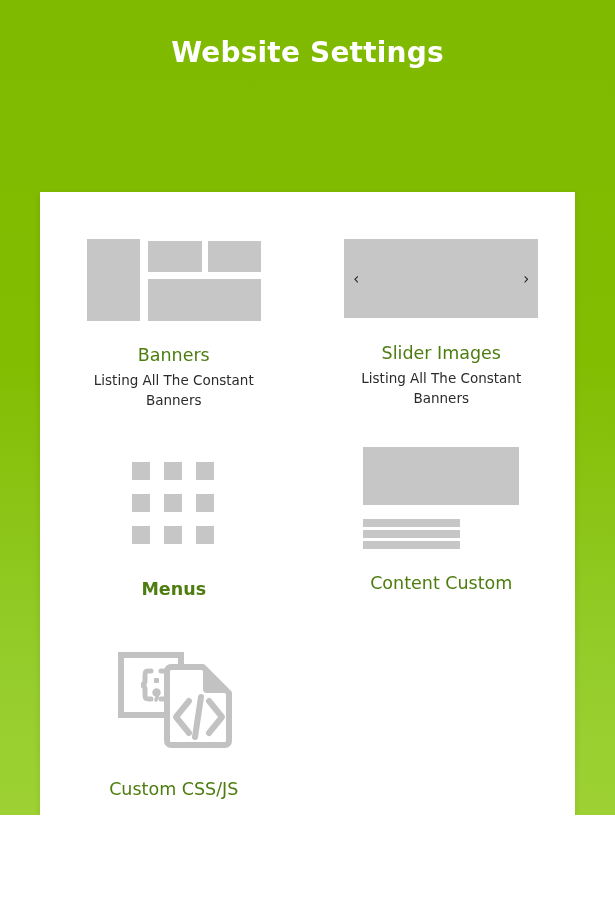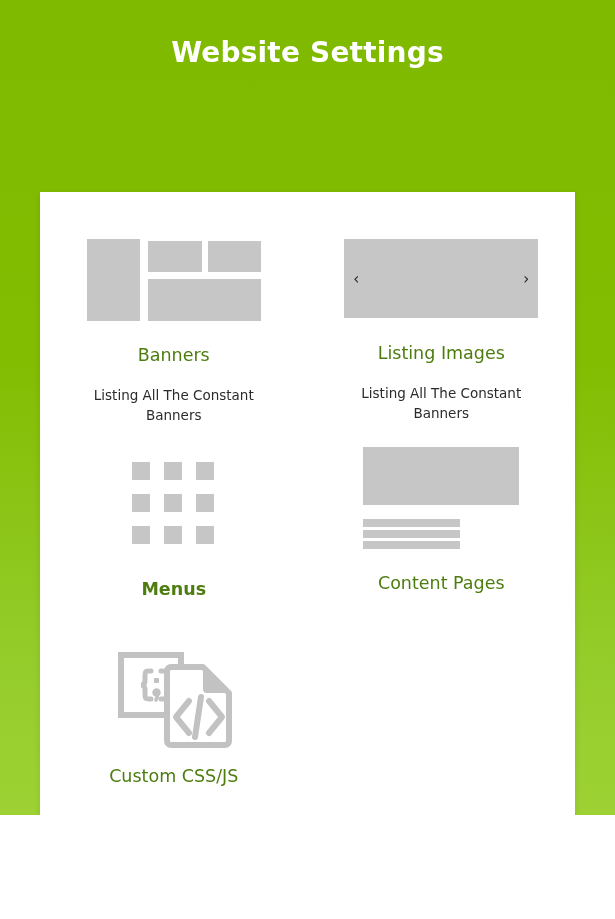--- a/index.html
+++ b/index.html
@@ -74,21 +74,21 @@
 
   .tile-title {
     font-size: 17.5px;
     color: #4d7c0f;
     font-weight: 400;
     text-align: center;
     line-height: 1.2;
   }
 
   .tile-sub {
-    margin-top: 20px;
+    margin-top: 5px;
     font-size: 13.5px;
     color: #2b2b2b;
     text-align: center;
     line-height: 1.45;
     width: 180px;
   }
 
   
   .blk { background: #c6c6c6; position: absolute; }
 
@@ -146,21 +146,21 @@
   .t4 .hero { left: 0; top: 0; width: 156px; height: 58px; }
   .t4 .ln   { left: 0; width: 97px; height: 8px; }
   .t4 .ln1  { top: 72px; }
   .t4 .ln2  { top: 83px; }
   .t4 .ln3  { top: 94px; }
   .t4 .tile-title { margin-top: 31px; }
 
   
   .t5 .art, .t6 .art { margin-top: 22px; line-height: 0; }
   .t5 .tile-title { margin-top: 27px; }
-  .t6 .tile-title { margin-top: 12px; }
+  .t6 .tile-title { margin-top: 25px; }
 
   svg { display: block; }
 </style>
 </head>
 <body>
 
 <div class="page">
 
   <div class="header">
     <h1 class="page-title">Website Settings</h1>
@@ -178,21 +178,21 @@
         </div>
         <div class="tile-title">Banners</div>
         <div class="tile-sub">Listing All The Constant Banners</div>
       </div>
 
       <div class="tile t2">
         <div class="art">
           <span class="chev prev">‹</span>
           <span class="chev next">›</span>
         </div>
-        <div class="tile-title">Listing Images</div>
+        <div class="tile-title">Slider Images</div>
         <div class="tile-sub">Listing All The Constant Banners</div>
       </div>
 
       <div class="tile t3">
         <div class="art">
           <span class="blk sq" style="left:0;top:0;"></span>
           <span class="blk sq" style="left:32px;top:0;"></span>
           <span class="blk sq" style="left:64px;top:0;"></span>
           <span class="blk sq" style="left:0;top:32px;"></span>
           <span class="blk sq" style="left:32px;top:32px;"></span>
@@ -204,21 +204,21 @@
         <div class="tile-title">Menus</div>
       </div>
 
       <div class="tile t4">
         <div class="art">
           <span class="blk hero"></span>
           <span class="blk ln ln1"></span>
           <span class="blk ln ln2"></span>
           <span class="blk ln ln3"></span>
         </div>
-        <div class="tile-title">Content Pages</div>
+        <div class="tile-title">Content Custom</div>
       </div>
 
 
       <div class="tile t6">
         <div class="art">
           <svg width="130" height="105" viewBox="0 0 130 105" fill="none">
 
             <rect x="12" y="6" width="60" height="60" fill="#ffffff" stroke="#c2c2c2" stroke-width="6"></rect>
             <path d="M42 22 c-6 0 -6 0 -6 6 v4 c0 3 -2 4 -4 4 c2 0 4 1 4 4 v4 c0 6 0 6 6 6" stroke="#c2c2c2" stroke-width="5" stroke-linecap="round" fill="none"></path>
             <path d="M52 22 c6 0 6 0 6 6 v4 c0 3 2 4 4 4 c-2 0 -4 1 -4 4 v4 c0 6 0 6 -6 6" stroke="#c2c2c2" stroke-width="5" stroke-linecap="round" fill="none"></path>

